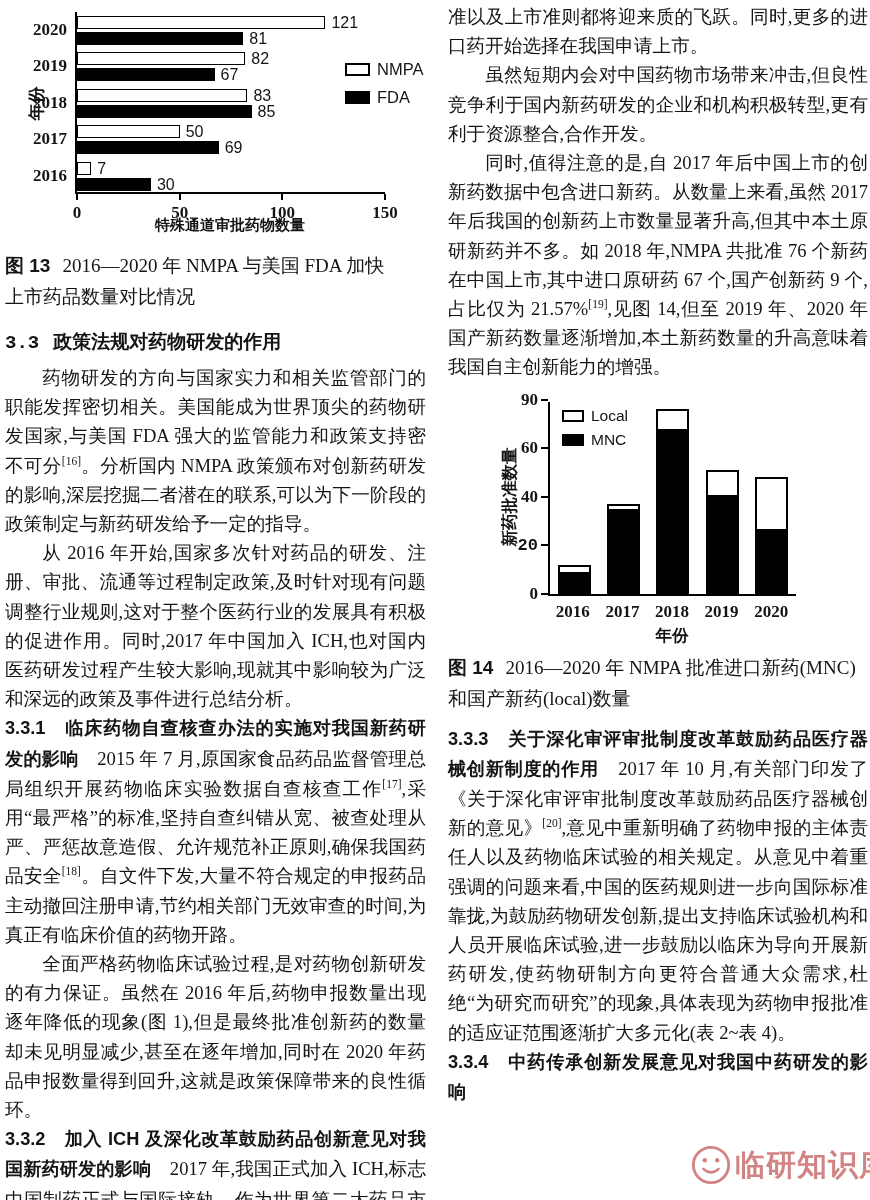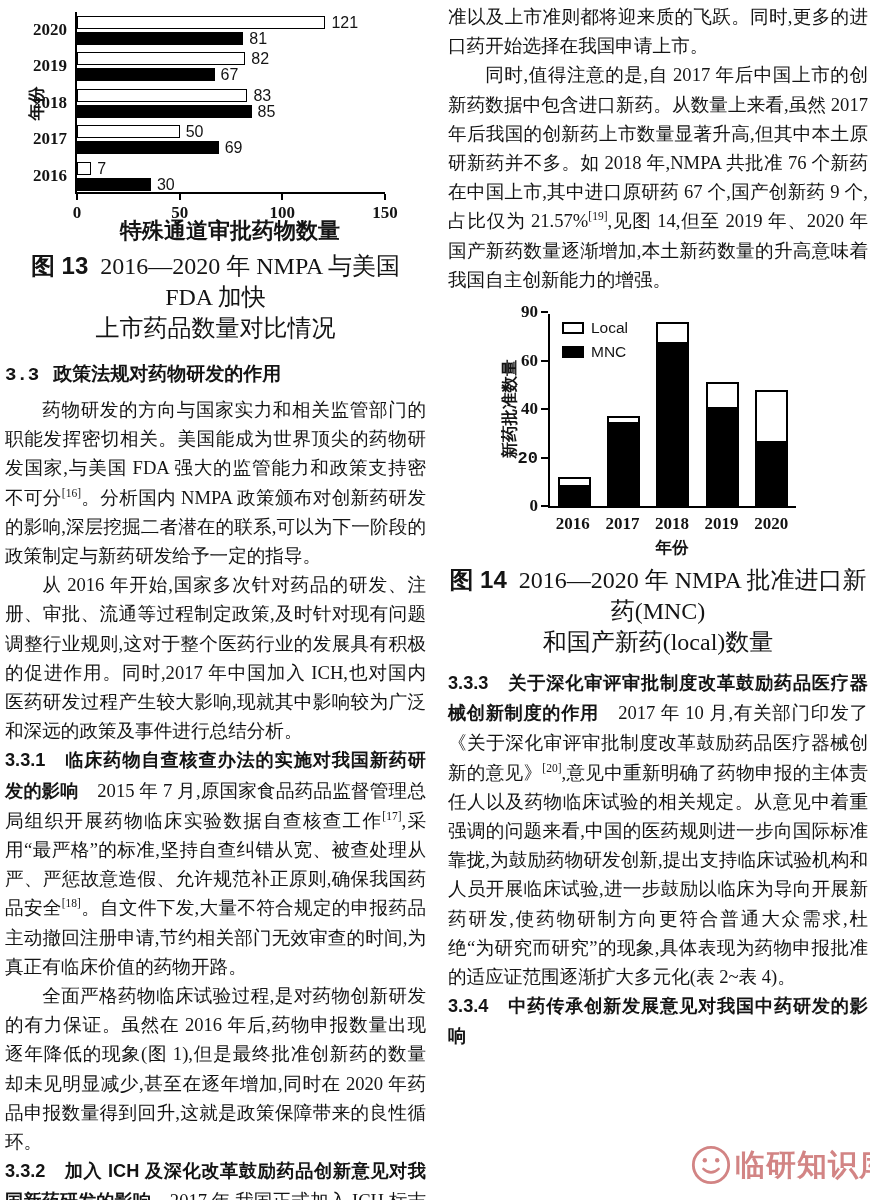--- a/index.html
+++ b/index.html
@@ -26,21 +26,21 @@
   sup.ref { font-size:11.5px; line-height:0; vertical-align:super; }
 
   .sec-heading {
     font-family:"Liberation Sans","DejaVu Sans",sans-serif;
     font-weight:bold; font-size:19px; line-height:30px;
     margin:15px 0 5px 0;
   }
   .sec-num { margin-right:14px;font-family:Liberation Mono, monospace; }
 
   .fig-caption {
-    text-align:center; font-size:24px; line-height:31px;
+    font-size:19px; line-height:31px;
     margin:8px 0 10px 0;
   }
   .cap-prefix {
     font-family:"Liberation Sans","DejaVu Sans",sans-serif;
     font-weight:bold; margin-right:12px;
   }
 
   
   .fig13 { position:relative; height:238px; margin:4px 0 0 0; }
   .f13-ylabel {
@@ -65,21 +65,21 @@
     font-family:"Liberation Sans","DejaVu Sans",sans-serif;
     font-size:16px; margin-left:6px; line-height:13px;
   }
   .f13-tick { position:absolute; bottom:-8px; width:2px; height:6px; background:#000; transform:translateX(-1px); }
   .f13-ticklabel {
     position:absolute; bottom:-31px; transform:translateX(-50%);
     font-weight:bold; font-size:17px;
   }
   .f13-xlabel {
     position:absolute; left:70px; width:310px; top:212px; text-align:center;
-    font-weight:600; font-size:22px;
+    font-weight:600; font-size:15px;
   }
   .f13-legend { position:absolute; left:340px; top:56px; }
   .legend-row { display:flex; align-items:center; margin-bottom:9px; }
   .legend-swatch { width:25px; height:13px; border:2px solid #000; margin-right:7px; flex:none; }
   .legend-label { font-family:"Liberation Sans","DejaVu Sans",sans-serif; font-size:16.5px; }
 
   
   .fig14 { position:relative; height:250px; margin:12px 0 0 0; }
   .f14-ylabel {
     position:absolute; left:12px; top:92px;
@@ -197,20 +197,30 @@
             <div class="f13-tick" style="left: 0%;"></div>
             <div class="f13-ticklabel" style="left: 0%;">0</div>
             <div class="f13-tick" style="left: 33.3333%;"></div>
             <div class="f13-ticklabel" style="left: 33.3333%;">50</div>
             <div class="f13-tick" style="left: 66.6667%;"></div>
             <div class="f13-ticklabel" style="left: 66.6667%;">100</div>
             <div class="f13-tick" style="left: 100%;"></div>
             <div class="f13-ticklabel" style="left: 100%;">150</div>
           </div>
       </div>
+      <div class="f13-legend">
+          <div class="legend-row">
+            <div class="legend-swatch" style="background: rgb(255, 255, 255);"></div>
+            <div class="legend-label">NMPA</div>
+          </div>
+          <div class="legend-row">
+            <div class="legend-swatch" style="background: rgb(0, 0, 0);"></div>
+            <div class="legend-label">FDA</div>
+          </div>
+        </div>
       <div class="f13-xlabel">特殊通道审批药物数量</div>
     </div>
 
     <div class="fig-caption">
       <div><span class="cap-prefix">图 13</span><span>2016—2020 年 NMPA 与美国 FDA 加快</span></div>
       <div>上市药品数量对比情况</div>
     </div>
 
     <div class="sec-heading">
       <span class="sec-num">3.3</span><span>政策法规对药物研发的作用</span>
@@ -222,20 +232,21 @@
         <p class="para"><span class="runin">3.3.1　临床药物自查核查办法的实施对我国新药研发的影响</span><span>　2015 年 7 月,原国家食品药品监督管理总局组织开展药物临床实验数据自查核查工作</span><sup class="ref">[17]</sup><span>,采用“最严格”的标准,坚持自查纠错从宽、被查处理从严、严惩故意造假、允许规范补正原则,确保我国药品安全</span><sup class="ref">[18]</sup><span>。自文件下发,大量不符合规定的申报药品主动撤回注册申请,节约相关部门无效审查的时间,为真正有临床价值的药物开路。</span></p>
         <p class="para indent"><span>全面严格药物临床试验过程,是对药物创新研发的有力保证。虽然在 2016 年后,药物申报数量出现逐年降低的现象(图 1),但是最终批准创新药的数量却未见明显减少,甚至在逐年增加,同时在 2020 年药品申报数量得到回升,这就是政策保障带来的良性循环。</span></p>
         <p class="para"><span class="runin">3.3.2　加入 ICH 及深化改革鼓励药品创新意见对我国新药研发的影响</span><span>　2017 年,我国正式加入 ICH,标志中国制药正式与国际接轨。作为世界第二大药品市场,加入 ICH 意味着未来我国的药物标</span></p>
       </div>
   </div>
 
   <div class="col col-right">
 
     <div>
         <p class="para"><span>准以及上市准则都将迎来质的飞跃。同时,更多的进口药开始选择在我国申请上市。</span></p>
+        <p class="para indent"><span>虽然短期内会对中国药物市场带来冲击,但良性竞争利于国内新药研发的企业和机构积极转型,更有利于资源整合,合作开发。</span></p>
         <p class="para indent"><span>同时,值得注意的是,自 2017 年后中国上市的创新药数据中包含进口新药。从数量上来看,虽然 2017 年后我国的创新药上市数量显著升高,但其中本土原研新药并不多。如 2018 年,NMPA 共批准 76 个新药在中国上市,其中进口原研药 67 个,国产创新药 9 个,占比仅为 21.57%</span><sup class="ref">[19]</sup><span>,见图 14,但至 2019 年、2020 年国产新药数量逐渐增加,本土新药数量的升高意味着我国自主创新能力的增强。</span></p>
       </div>
 
     <div class="fig14">
       <div class="f14-ylabel">新药批准数量</div>
       <div class="f14-plot">
         <div class="f14-bars">
             <div class="f14-bar">
               <div class="f14-seg hollow" style="height: 9.7px;"></div>
               <div class="f14-seg solid" style="height: 19.4px;"></div>

